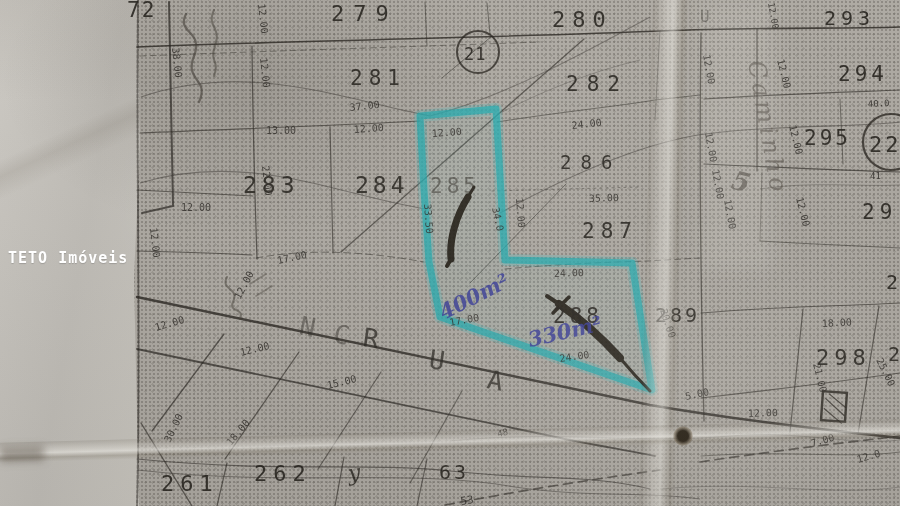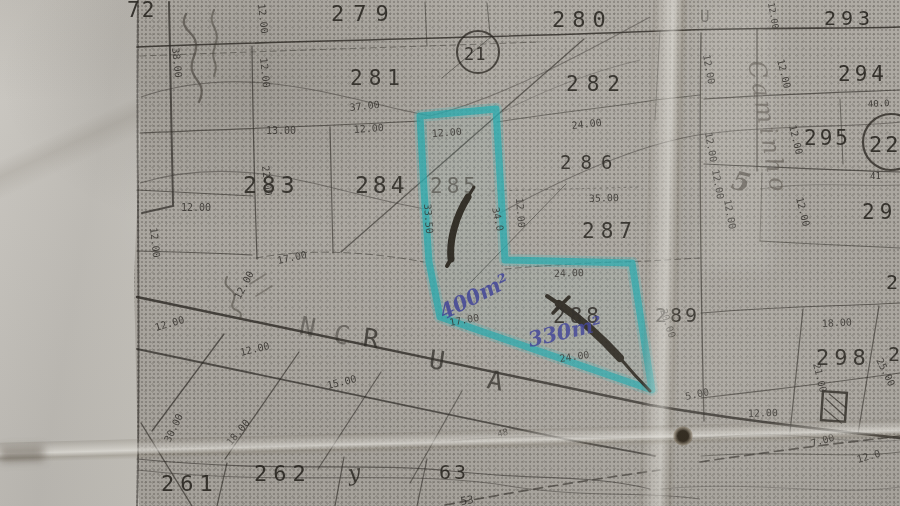--- a/index.html
+++ b/index.html
@@ -235,13 +235,14 @@
   </svg>
 
   <div class="fold-v"></div>
   <div class="fold-v2"></div>
   <div class="fold-h"></div>
   <div class="fold-smudge"></div>
   <div class="hole"></div>
 
   <div class="layer mottle"></div>
 
+  <div class="watermark">TETO Imóveis</div>
 </div>
 
 </body></html>

